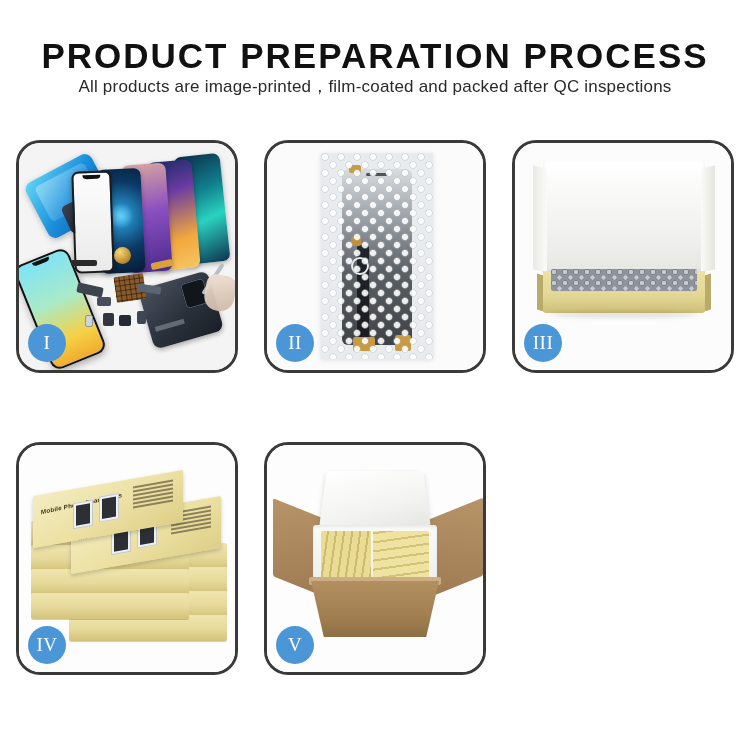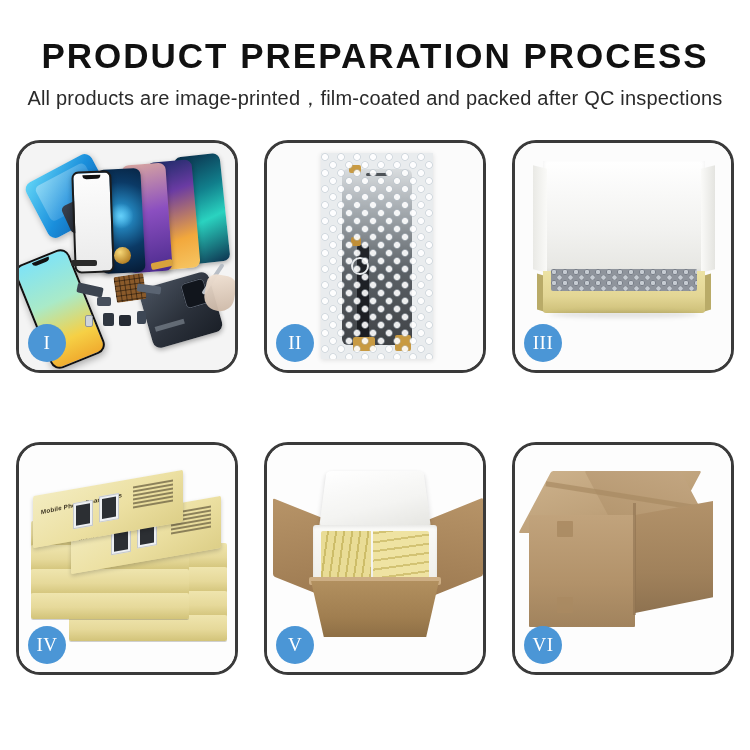--- a/index.html
+++ b/index.html
@@ -2,21 +2,21 @@
 <html><head>
 <meta charset="utf-8">
 <style>
   html,body{margin:0;padding:0;background:#ffffff;}
   body{width:750px;height:750px;overflow:hidden;font-family:"Liberation Sans",sans-serif;}
   .page{position:relative;width:750px;height:750px;background:#fff;}
 
   
   .header{position:absolute;left:0;top:38px;width:750px;text-align:center;}
   .title{font-family:"Liberation Sans",sans-serif;font-size:35px;font-weight:700;letter-spacing:2.0px;color:#111;line-height:1.05;white-space:nowrap;}
-  .subtitle{margin-top:10px;font-family:"Liberation Sans",sans-serif;font-size:20px;font-weight:400;color:#2a2a2a;letter-spacing:.2px;white-space:nowrap;}
+  .subtitle{font-family:"Liberation Sans",sans-serif;font-size:17px;font-weight:400;color:#2a2a2a;letter-spacing:.2px;white-space:nowrap;}
 
   
   .grid{position:absolute;left:16px;top:140px;width:718px;height:535px;}
   .row{position:absolute;left:0;width:718px;height:233px;}
   .row.r1{top:0;}
   .row.r2{top:302px;}
   .panel{position:absolute;width:222px;height:233px;border:3.5px solid #3a3a3a;border-radius:24px;background:#fff;box-sizing:border-box;overflow:hidden;}
   .panel.c1{left:0;}
   .panel.c2{left:248px;}
   .panel.c3{left:496px;}
@@ -341,29 +341,15 @@
           <div class="yellowrows">
             <div class="yrowA"></div>
             <div class="yrowB"></div>
           </div>
           <div class="cartonTopEdge"></div>
           <div class="cartonF"></div>
         </div>
         <div class="badge">V</div>
       </div>
 
-      <div class="panel c3">
-        <div class="stage">
-          <div class="p6bg"></div>
-          <div class="ctnTop"></div>
-          <div class="ctnTop2"></div>
-          <div class="ctnSeam"></div>
-          <div class="ctnSide"></div>
-          <div class="ctnFront"></div>
-          <div class="ctnEdge"></div>
-          <div class="tape1"></div>
-          <div class="tape2"></div>
-        </div>
-        <div class="badge">VI</div>
-      </div>
     </div>
   </div>
 </div>
 
 </body></html>

